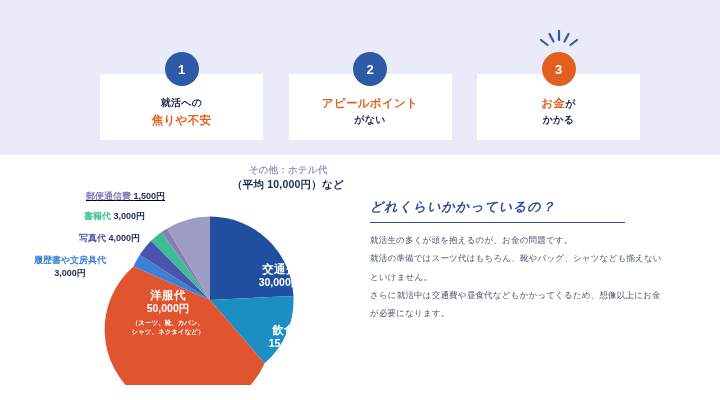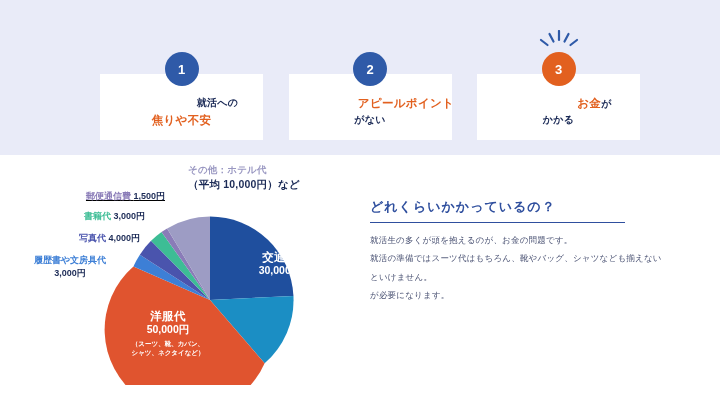--- a/index.html
+++ b/index.html
@@ -33,21 +33,21 @@
     width:34px;height:34px;border-radius:50%;
     display:flex;align-items:center;justify-content:center;
     color:#fff;font-size:13px;font-weight:bold;
   }
   .badge.blue{background:#2f5aa8;}
   .badge.orange{background:#e2601f;}
   .card-l1,.card-l2{
     position:absolute;left:0;width:100%;text-align:center;
     font-size:10px;font-weight:bold;letter-spacing:.3px;
   }
-  .card-l1{top:22px;margin-left:36px;}
+  .card-l1{top:22px;}
   .card-l2{top:39px;}
   .t-dark{color:#1b2a56;}
   .t-orange{color:#e2601f;}
   .t-mix .o{color:#e2601f;}
   .t-mix .d{color:#1b2a56;}
   .l-big{font-size:11.5px;}
 
   .sparkle{position:absolute;left:50%;top:-44px;transform:translateX(-50%);}
 
   
@@ -56,41 +56,41 @@
   }
 
   
   .chart-wrap{position:absolute;left:95px;top:215px;width:230px;height:170px;}
   .pie-svg{position:absolute;left:0;top:0;}
 
   .slice-label{
     position:absolute;color:#ffffff;text-align:center;line-height:1.25;
     pointer-events:none;
   }
-  .sl-name{font-size:11.5px;font-weight:bold;letter-spacing:.3px;}
+  .sl-name{font-size:11.5px;font-weight:bold;letter-spacing:.3px;margin-top:12px;}
   .sl-val{font-size:10.5px;font-weight:bold;}
   .sl-note{font-size:6.5px;font-weight:bold;line-height:1.5;margin-top:2px;}
 
   .out-label{
     position:absolute;font-size:9px;font-weight:bold;line-height:1.45;
     white-space:nowrap;text-align:right;
   }
   .out-label .val{color:#1b2a56;}
 
   .topnote{
-    position:absolute;left:188px;top:163px;width:200px;line-height:1.5;
+    position:absolute;left:188px;top:163px;width:200px;text-align:center;line-height:1.5;
   }
   .topnote .n1{font-size:9.5px;font-weight:bold;color:#9a98c2;letter-spacing:.2px;}
   .topnote .n2{font-size:10.5px;font-weight:bold;color:#1b2a56;letter-spacing:.2px;}
 
   
   .right{position:absolute;left:370px;top:198px;width:300px;}
   .rhead{
     font-size:13px;font-weight:bold;color:#2f4f9e;letter-spacing:1px;
-    padding-bottom:6px;border-bottom:1.5px solid #2f4f9e;width:255px;
+    padding-bottom:6px;border-bottom:1.5px solid #2f4f9e;width:255px;font-style:italic;
   }
   .rbody{margin-top:8px;font-size:8.5px;color:#4a5273;line-height:2.15;letter-spacing:.2px;}
   .rbody p{margin:0;}
 </style>
 </head>
 <body>
 
 <div class="page">
 
 
@@ -174,32 +174,37 @@
 
         <path d="M 0 0 L -58.0 -96.9 A 113 113 0 0 1 0 -113 Z" fill="#9d9cc4"></path>
       </g>
     </svg>
 
     <div class="slice-label" style="left:140px;top:35px;width:90px;">
       <div class="sl-name">交通費</div>
       <div class="sl-val">30,000円</div>
     </div>
 
-
-    <div class="slice-label" style="left:18px;top:94px;width:110px;">
+    <div class="slice-label" style="left:150px;top:96px;width:90px;">
+      <div class="sl-name">飲食代</div>
+      <div class="sl-val">15,000円</div>
+    </div>
+
+    <div class="slice-label" style="left:18px;top:61px;width:110px;">
       <div class="sl-name">洋服代</div>
       <div class="sl-val">50,000円</div>
       <div class="sl-note">（スーツ、靴、カバン、</div>
       <div class="sl-note" style="margin-top:0">シャツ、ネクタイなど）</div>
     </div>
   </div>
 
   <div class="right">
     <div class="rhead">どれくらいかかっているの？</div>
     <div class="rbody">
       <p>就活生の多くが頭を抱えるのが、お金の問題です。</p>
       <p>就活の準備ではスーツ代はもちろん、靴やバッグ、シャツなども揃えない</p>
       <p>といけません。</p>
+      <p>さらに就活中は交通費や昼食代などもかかってくるため、想像以上にお金</p>
       <p>が必要になります。</p>
     </div>
   </div>
 
 </div>
 
 </body></html>

